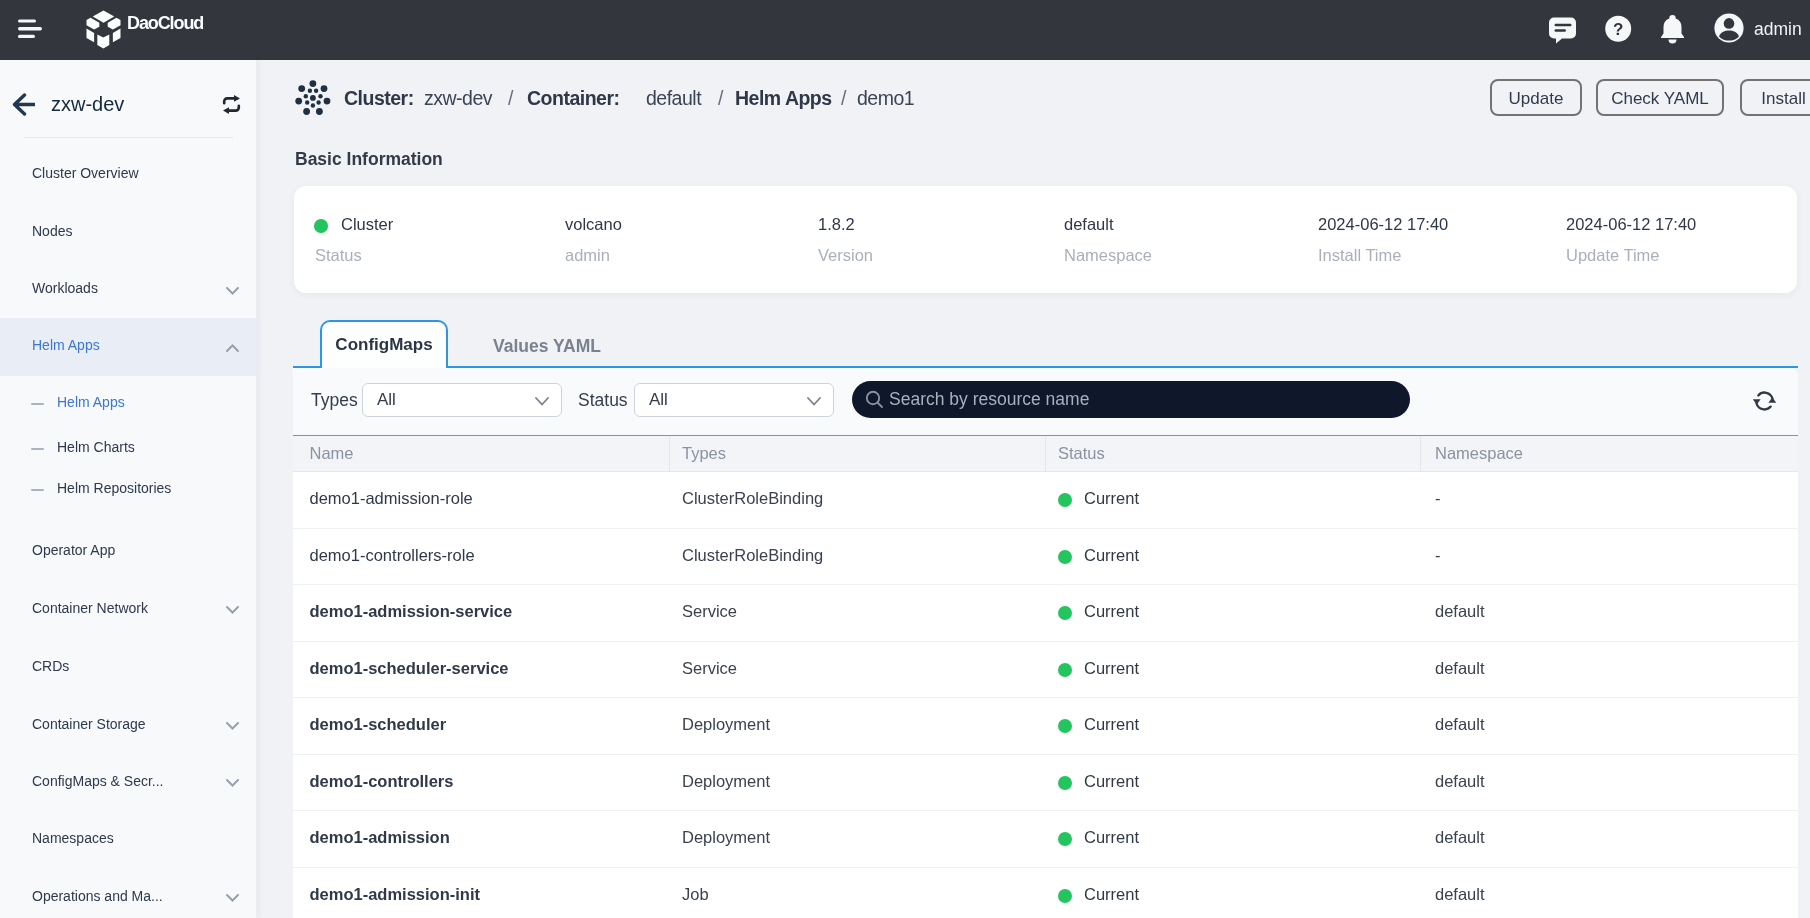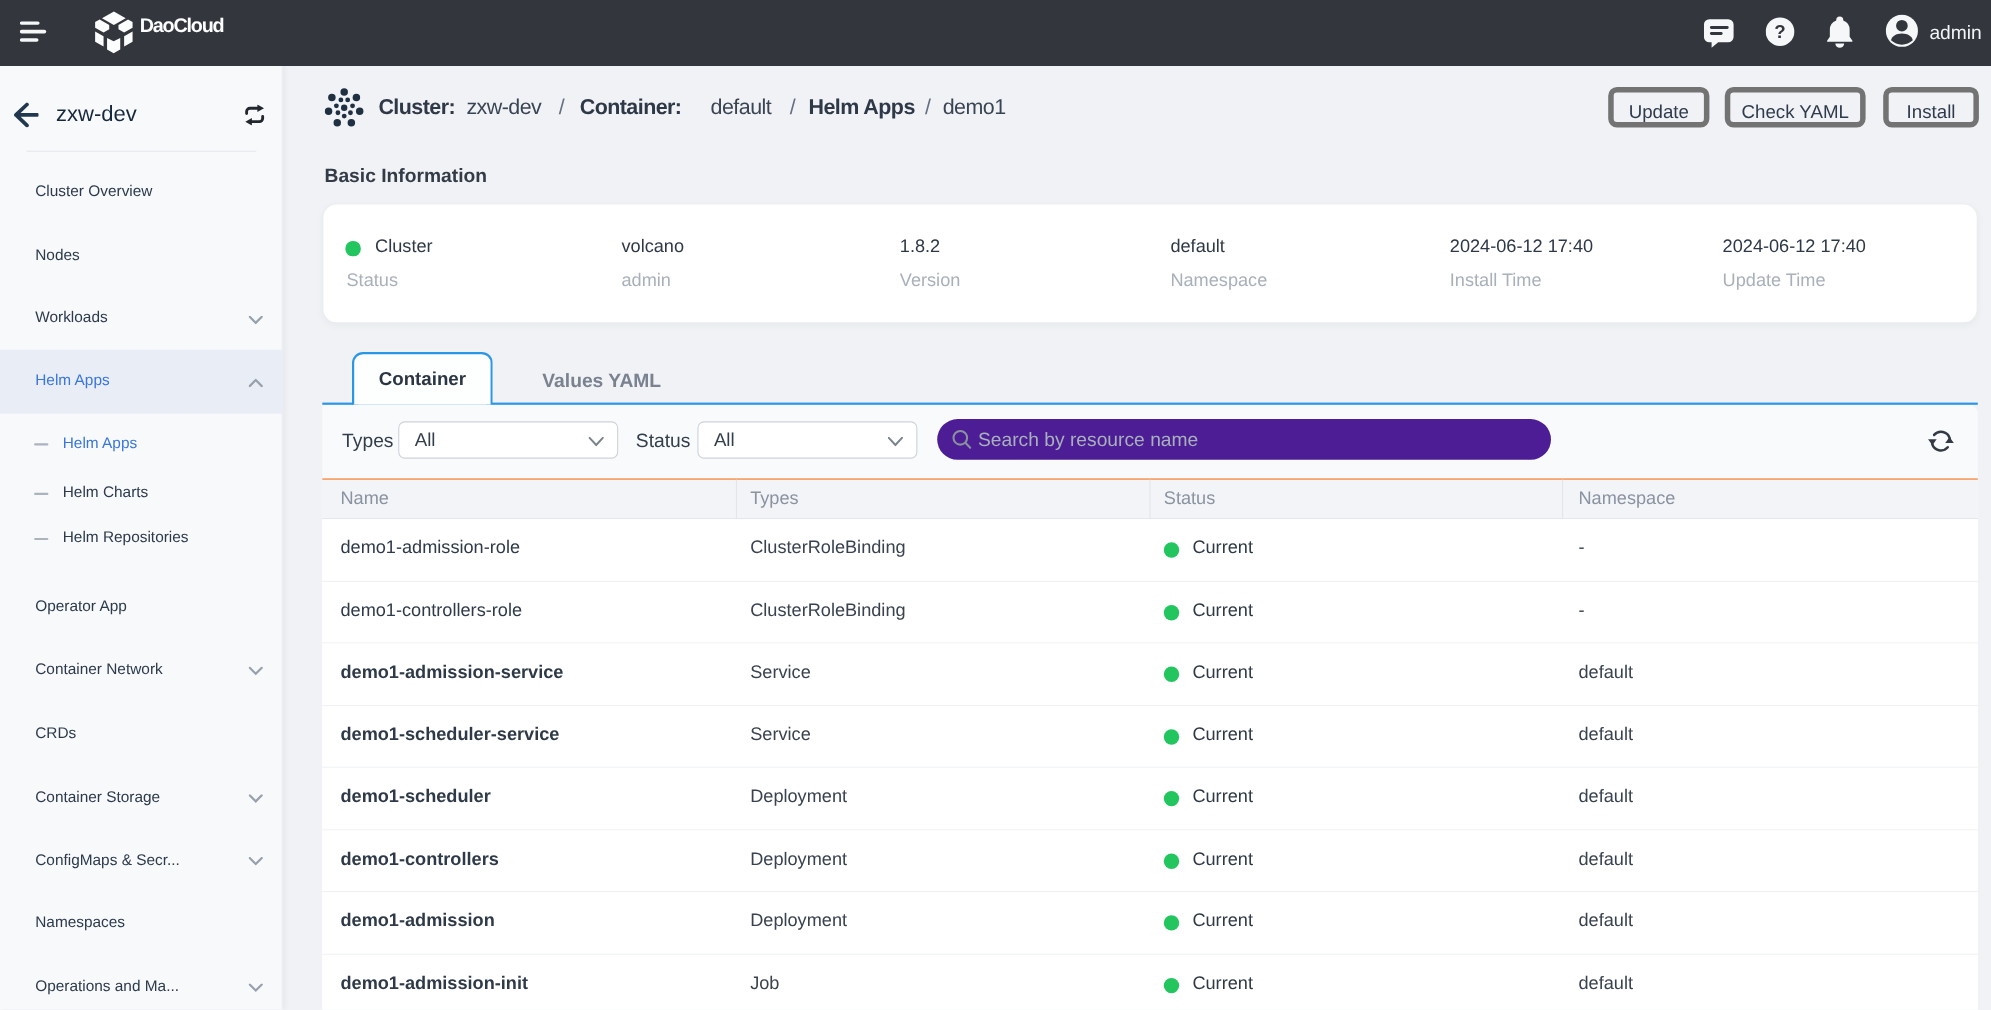--- a/index.html
+++ b/index.html
@@ -23,43 +23,43 @@
   .sel { color:#3B76D9; }
   #hl-row { position:absolute; left:0; top:258px; width:257px; height:58px; background:#E8EDF6; }
   .chev { position:absolute; left:226px; }
 
   
   .bc-b { position:absolute; top:87px; font-size:19.5px; font-weight:bold; color:#2E3847; white-space:nowrap; letter-spacing:-0.5px; }
   .bc-r { position:absolute; top:87px; font-size:19.5px; color:#3A4554; white-space:nowrap; letter-spacing:-0.5px; }
   .bc-s { position:absolute; top:87px; font-size:19.5px; color:#667082; }
 
   
-  .btn { position:absolute; top:79px; height:37px; border:5px solid #737373; border-radius:8px;
-         font-size:17px; font-weight:500; color:#2F3B4C; text-align:center; line-height:35px; }
+  .btn { position:absolute; top:79px; height:37px; border:2px solid #737373; border-radius:8px;
+         font-size:17px; font-weight:500; color:#2F3B4C; text-align:center; line-height:35px;margin-left:28px; }
 
   
   #bi-title { position:absolute; left:295px; top:149px; font-size:17.5px; font-weight:bold; color:#333B47; }
   #card { position:absolute; left:294px; top:186px; width:1503px; height:107px; background:#fff; border-radius:12px;
           box-shadow:0 2px 8px rgba(40,55,80,0.05); }
   .cv { position:absolute; top:215px; font-size:16.5px; color:#2E3846; white-space:nowrap; }
   .cl { position:absolute; top:246px; font-size:16.5px; color:#A9B0BA; white-space:nowrap; }
 
   
   #blueline { position:absolute; left:293px; top:366px; width:1505px; height:2px; background:#2997E5; z-index:1; }
   #tab-active { position:absolute; left:320px; top:320px; width:128px; height:48px; background:#FDFEFE;
                 border:2px solid #2997E5; border-bottom:none; border-radius:10px 10px 0 0; z-index:2;
                 font-size:17px; font-weight:bold; color:#2C3543; text-align:center; line-height:46px; }
   #tab2 { position:absolute; left:493px; top:336px; font-size:17.5px; font-weight:bold; color:#7A8290; z-index:2; }
 
   
   #panel { position:absolute; left:293px; top:368px; width:1505px; height:550px; background:#F9FAFC; border-radius:0 8px 0 0; }
   .flabel { position:absolute; font-size:17.5px; color:#333E4C; top:390px; }
   .dd { position:absolute; top:383px; height:34px; background:#fff; border:1px solid #CDD3DA; border-radius:6px;
         font-size:17px; color:#333E4C; line-height:32px; padding-left:14px; }
-  #search { position:absolute; left:852px; top:381px; width:558px; height:37px; background:#4c1d95; border-radius:19px; }
+  #search { position:absolute; left:852px; top:381px; width:558px; height:37px; background:#0f172a; border-radius:19px; }
   #search span { position:absolute; left:37px; top:8px; font-size:17.5px; color:#A8B0BC; }
 
   
   #thead { position:absolute; left:293px; top:435px; width:1505px; height:37px; background:#F3F4F7;
            border-top:1px solid #f97316; border-bottom:1px solid #E3E6EB; }
   .th { position:absolute; top:8px; font-size:16.5px; color:#8A93A1; }
   .vdiv { position:absolute; top:0px; width:1px; height:36px; background:#E2E5EA; }
   .row { position:absolute; left:293px; width:1505px; height:57px; background:#fff; border-bottom:1px solid #EFF0F3; }
   .c-name { position:absolute; left:16.5px; top:17px; font-size:16.5px; color:#2F3A48; }
   .c-name.b { font-weight:bold; }
@@ -209,21 +209,21 @@
 <span class="cv" style="left:1566px">2024-06-12 17:40</span>
 <span class="cl" style="left:315px">Status</span>
 <span class="cl" style="left:565px">admin</span>
 <span class="cl" style="left:818px">Version</span>
 <span class="cl" style="left:1064px">Namespace</span>
 <span class="cl" style="left:1318px">Install Time</span>
 <span class="cl" style="left:1566px">Update Time</span>
 
 <div id="panel"></div>
 <div id="blueline"></div>
-<div id="tab-active">Container</div>
+<div id="tab-active">ConfigMaps</div>
 <span id="tab2">Values YAML</span>
 
 <span class="flabel" style="left:311px">Types</span>
 <div class="dd" style="left:362px;width:200px">All
   <svg class="abs" style="left:172px;top:13px" width="14" height="9" viewBox="0 0 14 9">
       <path d="M1 1 L7 7.5 L13 1" stroke="#7A828E" stroke-width="1.8" fill="none" stroke-linecap="round"></path>
     </svg>
 </div>
 <span class="flabel" style="left:578px">Status</span>
 <div class="dd" style="left:634px;width:200px">All

